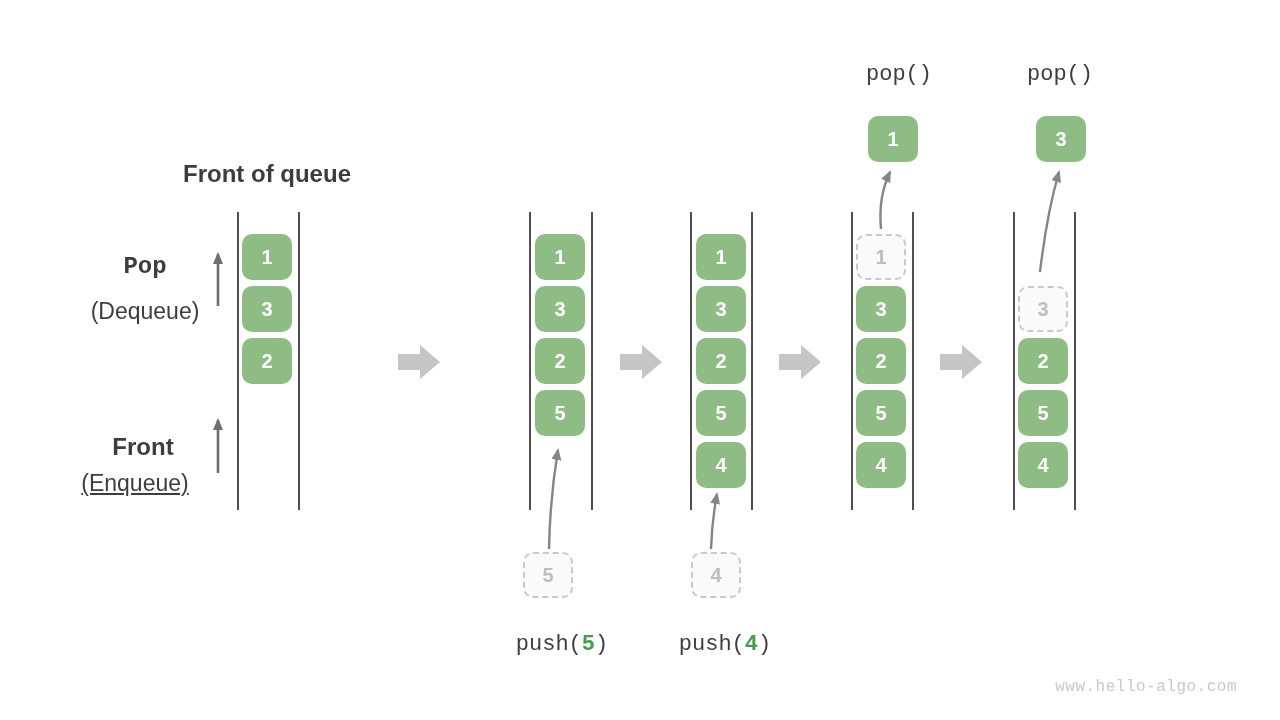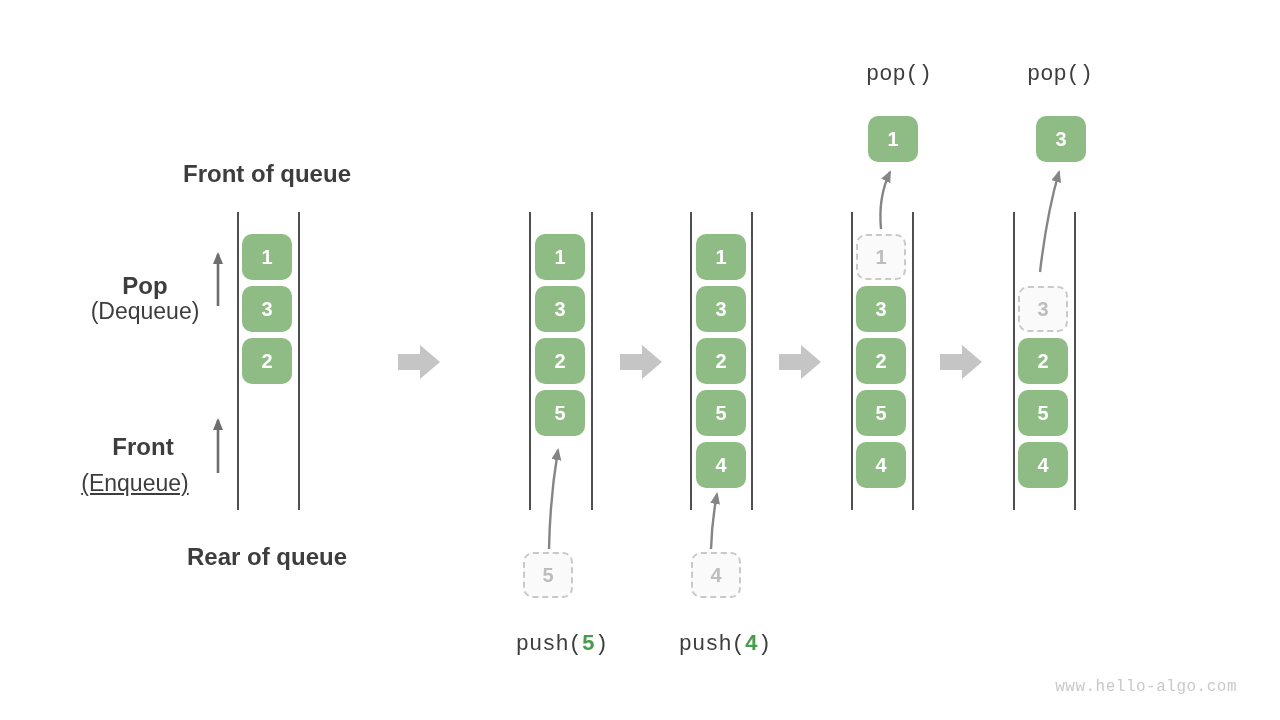--- a/index.html
+++ b/index.html
@@ -9,21 +9,21 @@
   }
   .abs{position:absolute;}
   .title{
     left:171px;top:58px;width:200px;text-align:center;
     font-size:26px;font-weight:bold;color:var(--accent-green,#499c4e);
   }
   .big-label{font-size:24px;font-weight:bold;color:var(--label-dark,#3d3d3d);text-align:center;}
   .sub-label{font-size:23px;font-weight:normal;color:var(--label-dark,#3d3d3d);text-align:center;}
   .front-label{left:167px;top:160px;width:200px;}
   .rear-label{left:167px;top:543px;width:200px;}
-  .pop-label{left:85px;top:272px;width:120px;}
+  .pop-label{left:85px;top:253px;width:120px;font-family:Liberation Mono, monospace;}
   .pop-sub{left:85px;top:298px;width:120px;}
   .push-label{left:83px;top:433px;width:120px;}
   .push-sub{left:75px;top:470px;width:120px;text-decoration:underline;}
 
   .wall{position:absolute;top:212px;height:298px;width:1.6px;background:var(--wall-gray,#4f4f4f);}
 
   .box{
     position:absolute;width:50px;height:46px;border-radius:10px;
     background:var(--box-green,#8fbc84);color:#fff;
     display:flex;align-items:center;justify-content:center;
@@ -60,21 +60,20 @@
   .curve{fill:none;stroke:#858585;stroke-width:2.4px;}
   .dirline{fill:none;stroke:#6e6e6e;stroke-width:2.6px;}
   .flow{fill:var(--flow-arrow-gray,#c5c5c5);}
 </style>
 </head>
 <body>
 
 <div class="canvas">
 
   <div class="abs big-label front-label">Front of queue</div>
-  <div class="abs big-label rear-label">Rear of queue</div>
   <div class="abs big-label pop-label">Pop</div>
   <div class="abs sub-label pop-sub">(Dequeue)</div>
   <div class="abs big-label push-label">Front</div>
   <div class="abs sub-label push-sub">(Enqueue)</div>
 
   <div>
     <div class="wall" style="left:237px"></div>
     <div class="wall" style="left:298px"></div>
     <div class="box x1 s1">1</div>
     <div class="box x1 s2">3</div>

